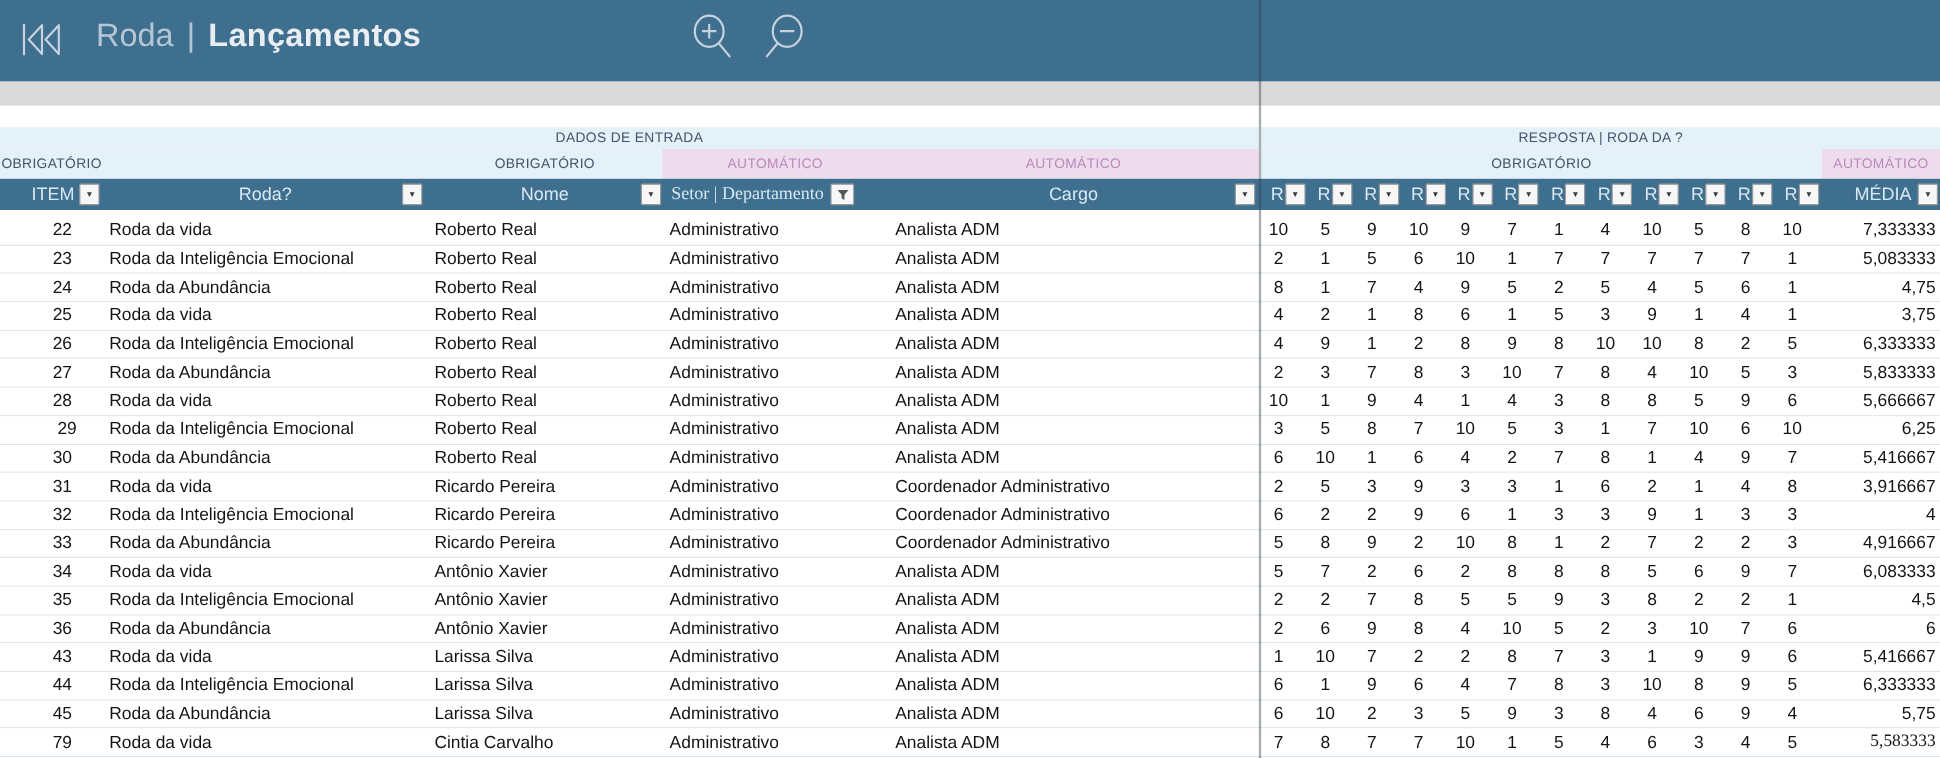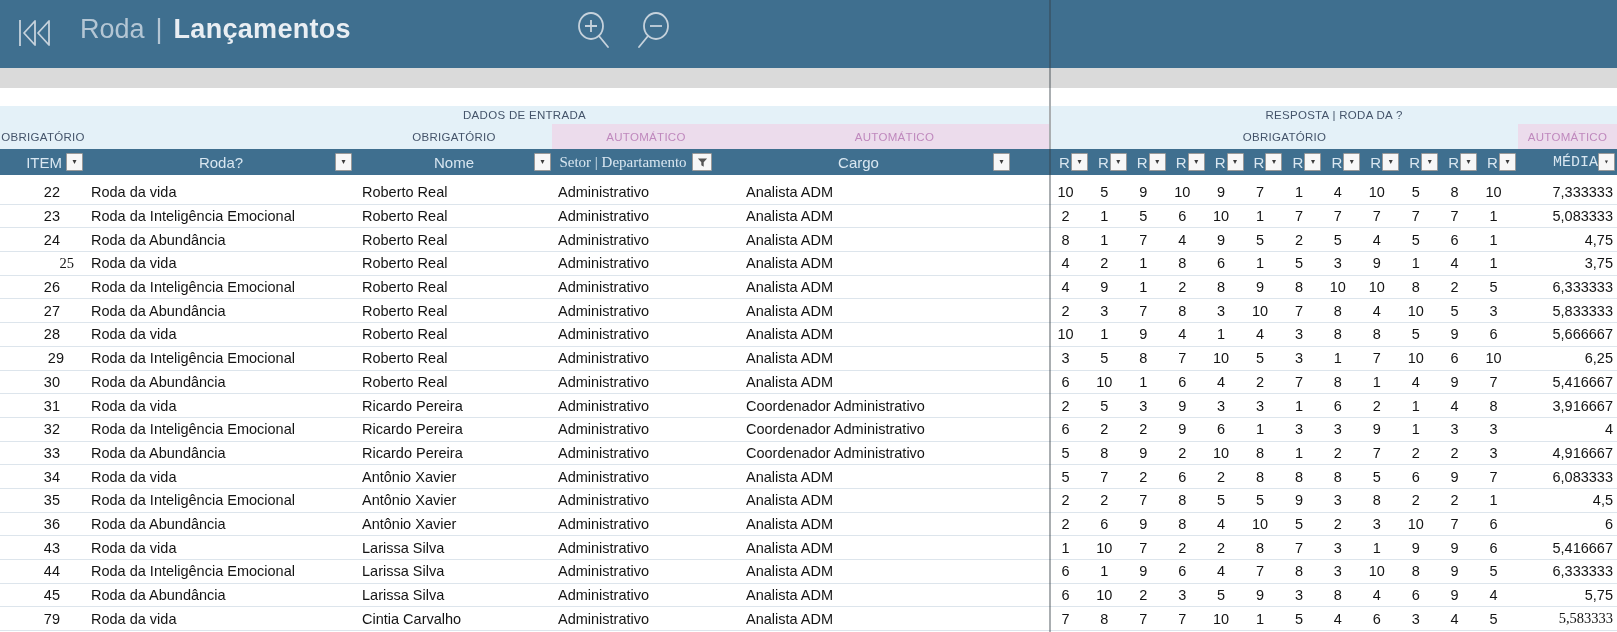--- a/index.html
+++ b/index.html
@@ -130,28 +130,28 @@
         </span>
     </div>
     <div class="th" style="left:552px;width:160px;padding-right:18px;font-family:Liberation Serif, serif;">
       <span>Setor | Departamento</span>
       <span class="dd filter" style="right:0px;">
         <svg width="11" height="11" viewBox="0 0 12 12">
           <path d="M1 1.5h10L7.3 5.8v4.7L4.7 9V5.8z" fill="#555"></path>
         </svg>
       </span>
     </div>
-    <div class="th" style="left:704px;width:309px;">
+    <div class="th" style="left:740px;width:309px;">
       <span>Cargo</span>
       <span class="dd" style="right:3px;">
           <span>▾</span>
         </span>
     </div>
 
-    <div class="th right" style="left:1518px;width:99px;padding-right:19px;font-family:Liberation Mono, monospace;">
+    <div class="th right" style="left:1518px;width:99px;padding-right:24px;">
       <span>MÉDIA</span>
       <span class="dd" style="right:2px;">
           <span>▾</span>
         </span>
     </div>
   <div class="th" style="left: 1051px; width: 38.9167px; justify-content: flex-start; padding-left: 8px;">
         <span>R</span>
         <span class="dd" style="right: 2px;">▾</span>
       </div>
       <div class="th" style="left: 1089.92px; width: 38.9167px; justify-content: flex-start; padding-left: 8px;">
@@ -255,21 +255,21 @@
         <div class="td ctr" style="left: 1245.58px; width: 38.9167px; padding-right: 10px;">5</div>
         <div class="td ctr" style="left: 1284.5px; width: 38.9167px; padding-right: 10px;">2</div>
         <div class="td ctr" style="left: 1323.42px; width: 38.9167px; padding-right: 10px;">5</div>
         <div class="td ctr" style="left: 1362.33px; width: 38.9167px; padding-right: 10px;">4</div>
         <div class="td ctr" style="left: 1401.25px; width: 38.9167px; padding-right: 10px;">5</div>
         <div class="td ctr" style="left: 1440.17px; width: 38.9167px; padding-right: 10px;">6</div>
         <div class="td ctr" style="left: 1479.08px; width: 38.9167px; padding-right: 10px;">1</div>
         <div class="td num" style="left: 1518px; width: 99px; padding-right: 4px;">4,75</div>
       </div>
       <div class="tr">
-        <div class="td num" style="left: 14px; width: 86px; padding-right: 26px; font-family: Liberation Serif, serif;">25</div>
+        <div class="td num" style="left: 0px; width: 86px; padding-right: 26px;">25</div>
         <div class="td" style="left: 86px; width: 270px; padding-left: 5px;">Roda da vida</div>
         <div class="td" style="left: 356px; width: 196px; padding-left: 6px;">Roberto Real</div>
         <div class="td" style="left: 552px; width: 188px; padding-left: 6px;">Administrativo</div>
         <div class="td" style="left: 740px; width: 309px; padding-left: 6px;">Analista ADM</div>
         <div class="td ctr" style="left: 1051px; width: 38.9167px; padding-right: 10px;">4</div>
         <div class="td ctr" style="left: 1089.92px; width: 38.9167px; padding-right: 10px;">2</div>
         <div class="td ctr" style="left: 1128.83px; width: 38.9167px; padding-right: 10px;">1</div>
         <div class="td ctr" style="left: 1167.75px; width: 38.9167px; padding-right: 10px;">8</div>
         <div class="td ctr" style="left: 1206.67px; width: 38.9167px; padding-right: 10px;">6</div>
         <div class="td ctr" style="left: 1245.58px; width: 38.9167px; padding-right: 10px;">1</div>

